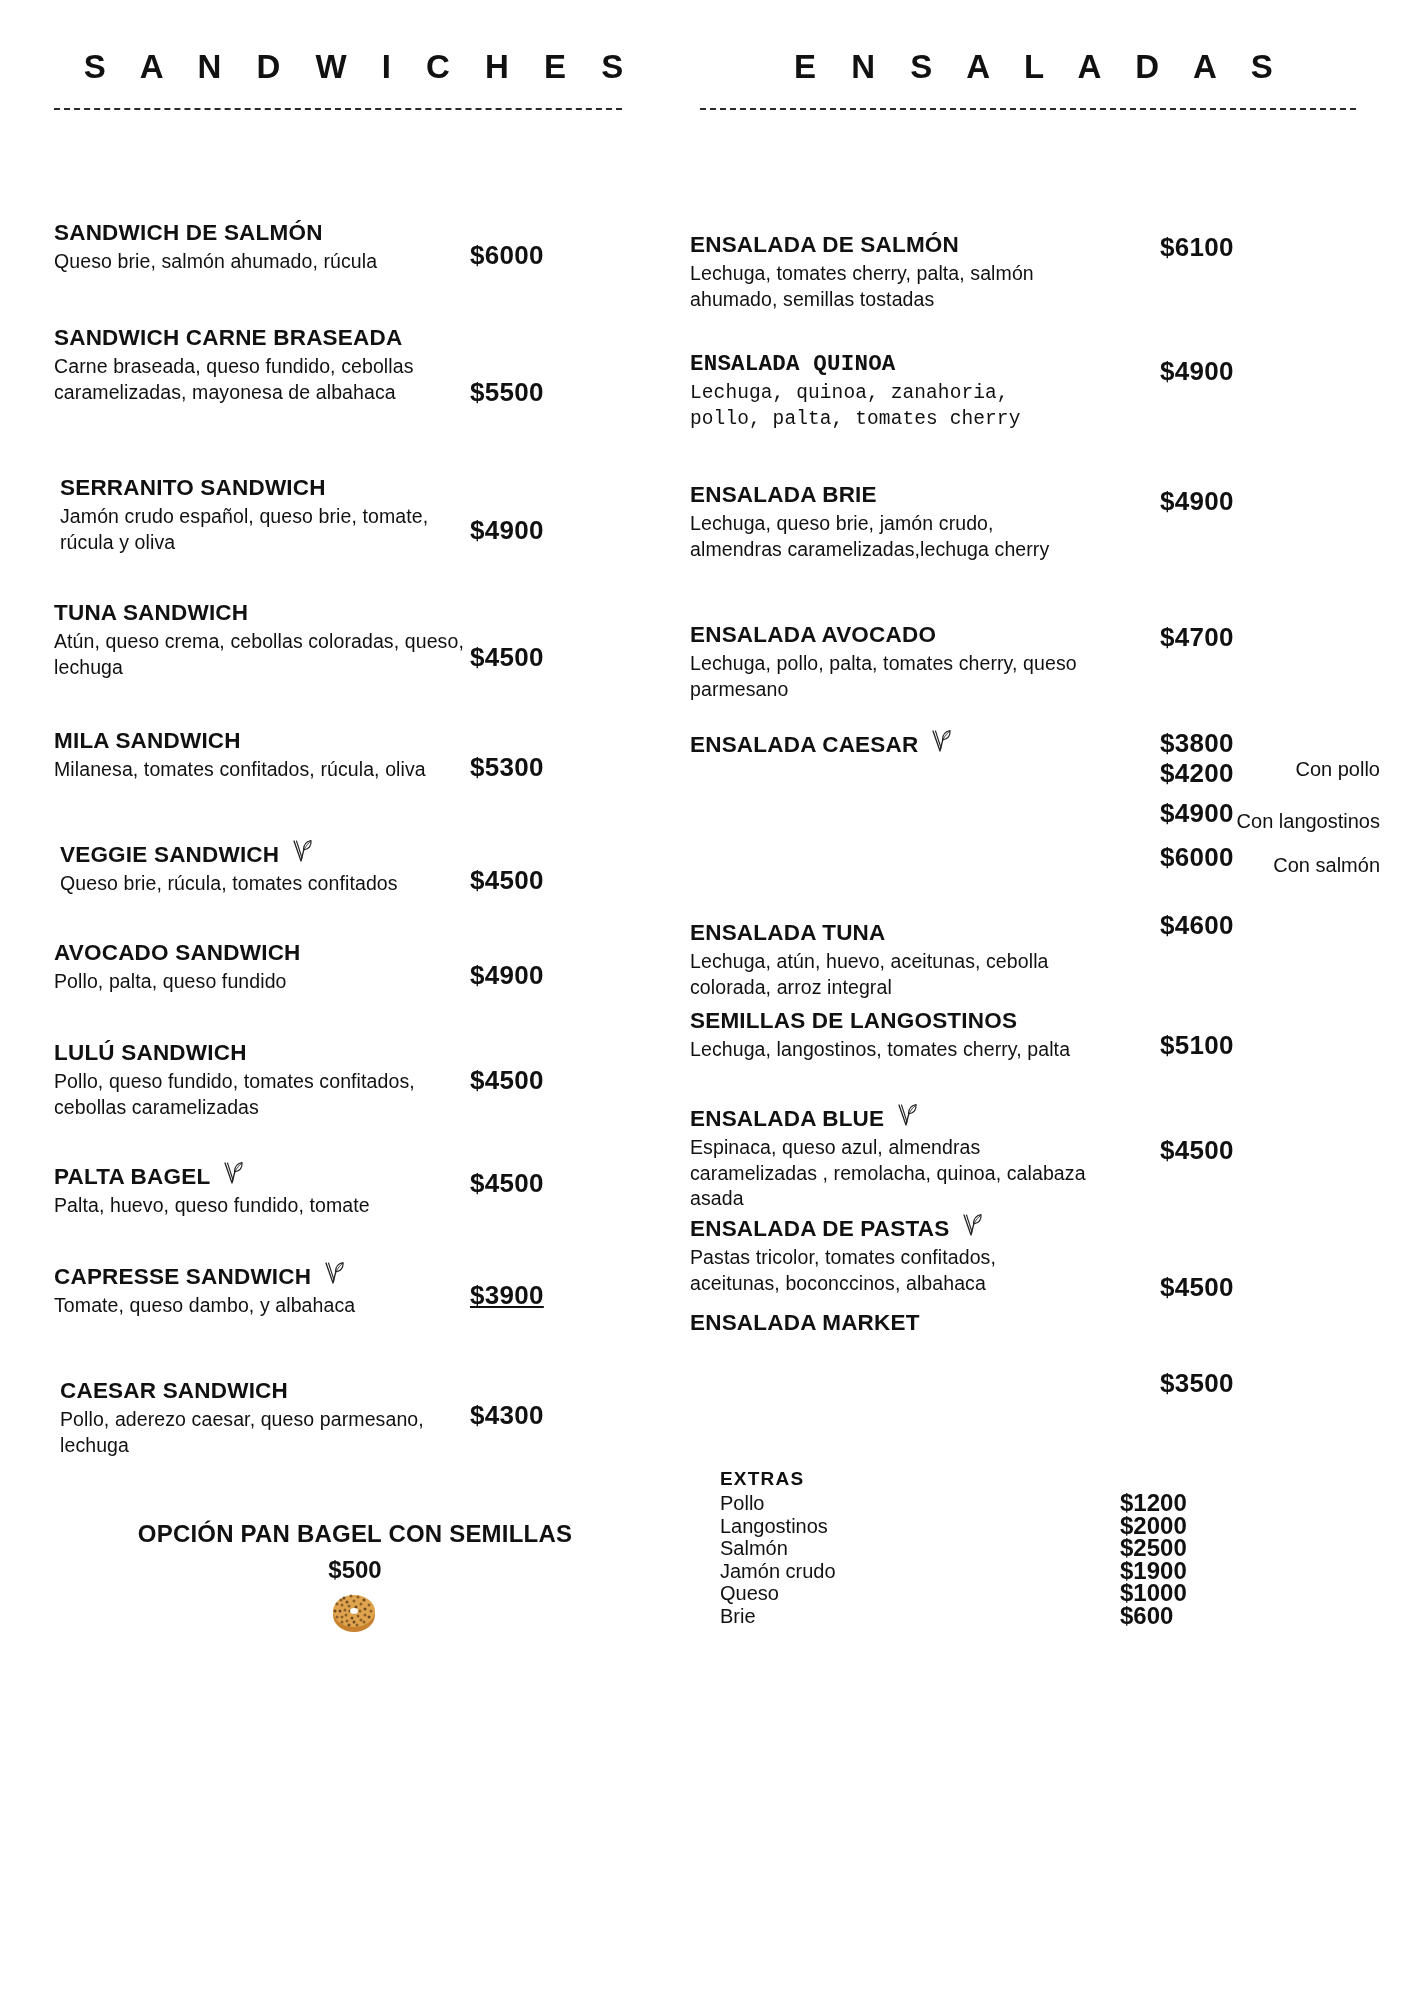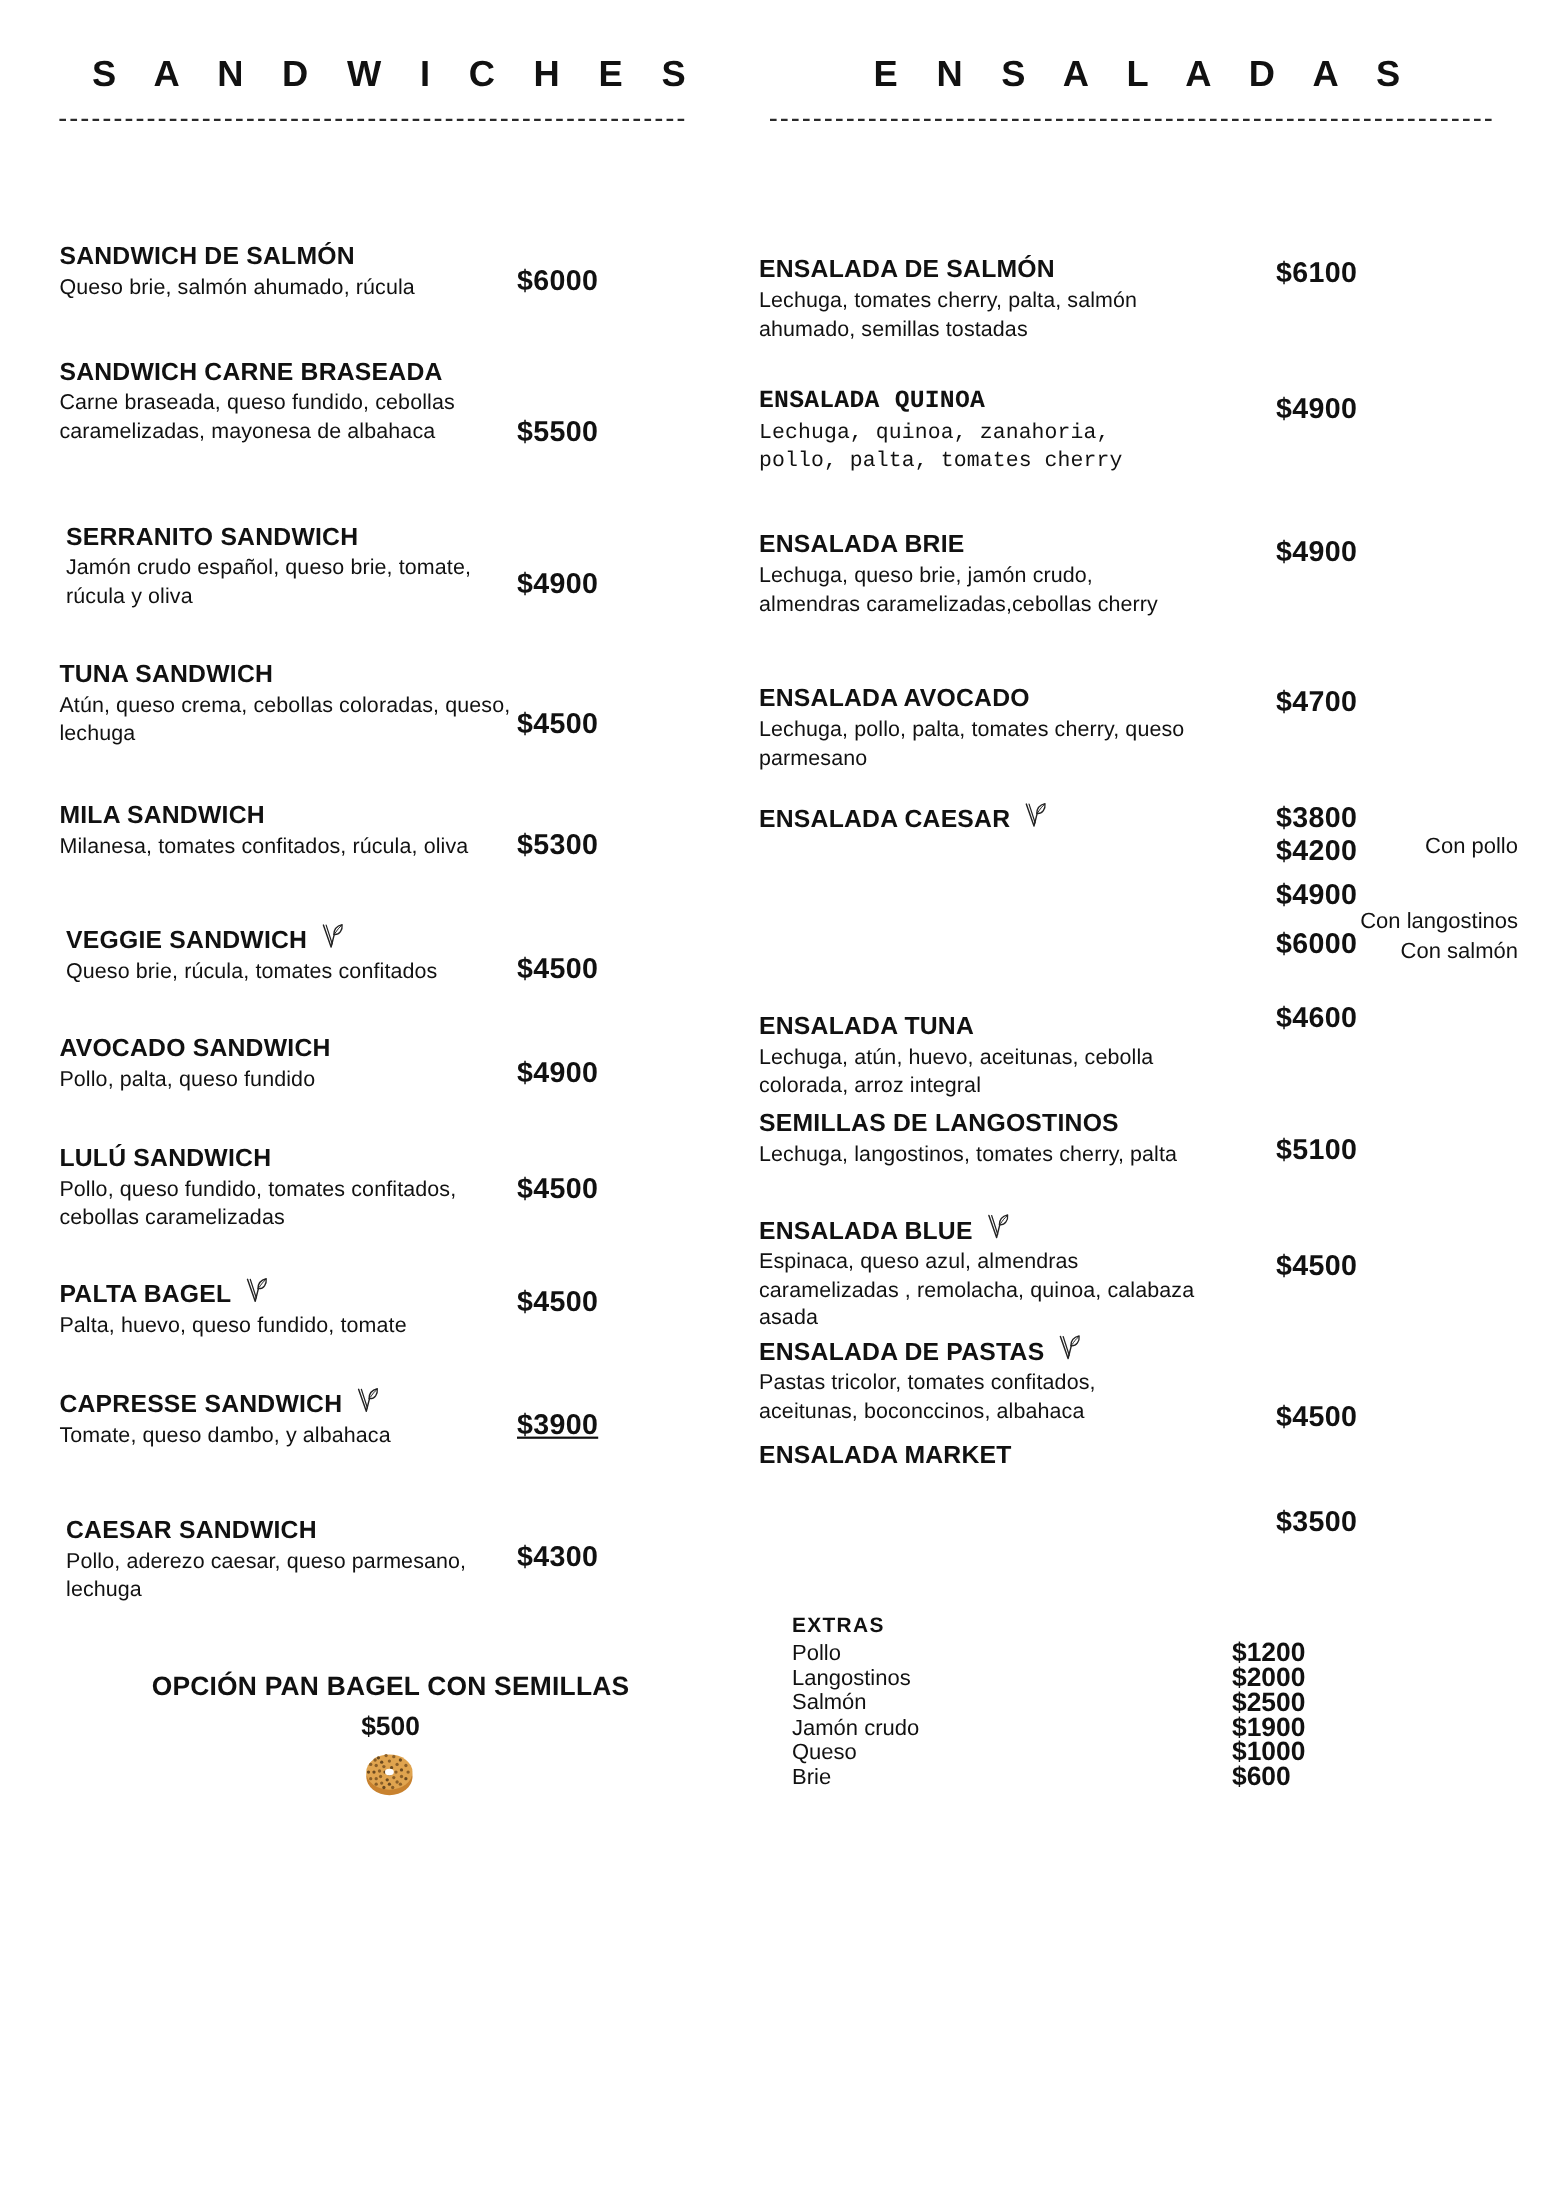--- a/index.html
+++ b/index.html
@@ -285,38 +285,38 @@
           <div class="item-desc" style="padding-left: 0px; white-space: pre-line;">Lechuga, tomates cherry, palta, salmón ahumado, semillas tostadas</div>
         </div>
         <div class="price" style="top: 112px;">$6100</div>
         <div class="item" style="top: 232px; font-family: Liberation Mono, monospace;">
           <div style="padding-left: 0px;"><span class="item-name">ENSALADA QUINOA</span></div>
           <div class="item-desc" style="padding-left: 0px; white-space: pre-line;">Lechuga, quinoa, zanahoria, pollo, palta, tomates cherry</div>
         </div>
         <div class="price" style="top: 236px;">$4900</div>
         <div class="item" style="top: 362px;">
           <div style="padding-left: 0px;"><span class="item-name">ENSALADA BRIE</span></div>
-          <div class="item-desc" style="padding-left: 0px; white-space: pre-line;">Lechuga, queso brie, jamón crudo, almendras caramelizadas,cebollas cherry</div>
+          <div class="item-desc" style="padding-left: 0px; white-space: pre-line;">Lechuga, queso brie, jamón crudo, almendras caramelizadas,lechuga cherry</div>
         </div>
         <div class="price" style="top: 366px;">$4900</div>
         <div class="item" style="top: 502px;">
           <div style="padding-left: 0px;"><span class="item-name">ENSALADA AVOCADO</span></div>
           <div class="item-desc" style="padding-left: 0px; white-space: pre-line;">Lechuga, pollo, palta, tomates cherry, queso parmesano</div>
         </div>
         <div class="price" style="top: 502px;">$4700</div>
         <div class="item" style="top: 608px;"><span class="item-name">ENSALADA CAESAR</span><span class="veg-icon"><svg viewBox="0 0 22 26" xmlns="http://www.w3.org/2000/svg">
               <path d="M3 3 L10 23 L13 11" fill="none" stroke="#222" stroke-width="1.3" stroke-linecap="round" stroke-linejoin="round"></path>
               <path d="M5.5 3 L11 20" fill="none" stroke="#222" stroke-width="1.1" stroke-linecap="round"></path>
               <path d="M12.5 11.5 C12.5 6.5 16 3.5 20 2.5 C20.5 7 18 12 12.5 11.5 Z" fill="none" stroke="#222" stroke-width="1.2" stroke-linejoin="round"></path>
               <path d="M13.5 10.5 C15.5 7.5 17.5 5 19.6 3.2" fill="none" stroke="#222" stroke-width="0.9"></path>
             </svg></span></div>
         <div class="price" style="top: 608px;">$3800</div>
         <div class="item sub-line" style="top: 636px;">Con pollo</div>
         <div class="price" style="top: 638px;">$4200</div>
-        <div class="item sub-line" style="top: 688px; margin-top: 17px;">Con langostinos</div>
+        <div class="item sub-line" style="top: 688px;">Con langostinos</div>
         <div class="price" style="top: 678px;">$4900</div>
         <div class="item sub-line" style="top: 732px;">Con salmón</div>
         <div class="price" style="top: 722px;">$6000</div>
         <div class="item" style="top: 800px;">
           <div style="padding-left: 0px;"><span class="item-name">ENSALADA TUNA</span></div>
           <div class="item-desc" style="padding-left: 0px; white-space: pre-line;">Lechuga, atún, huevo, aceitunas, cebolla colorada, arroz integral</div>
         </div>
         <div class="price" style="top: 790px;">$4600</div>
         <div class="item" style="top: 888px;">
           <div style="padding-left: 0px;"><span class="item-name">SEMILLAS DE LANGOSTINOS</span></div>

